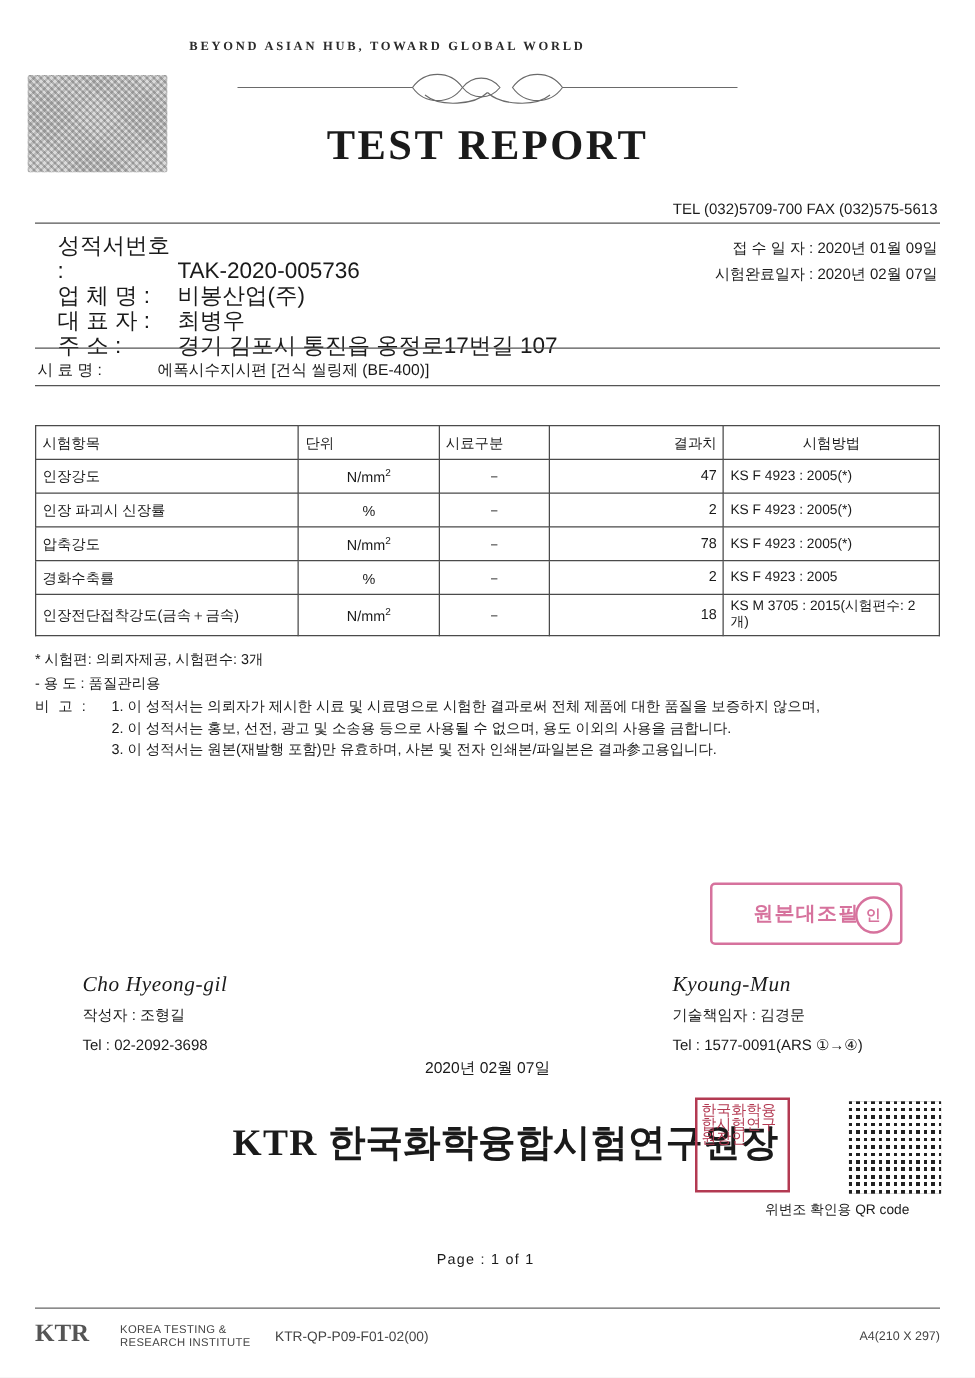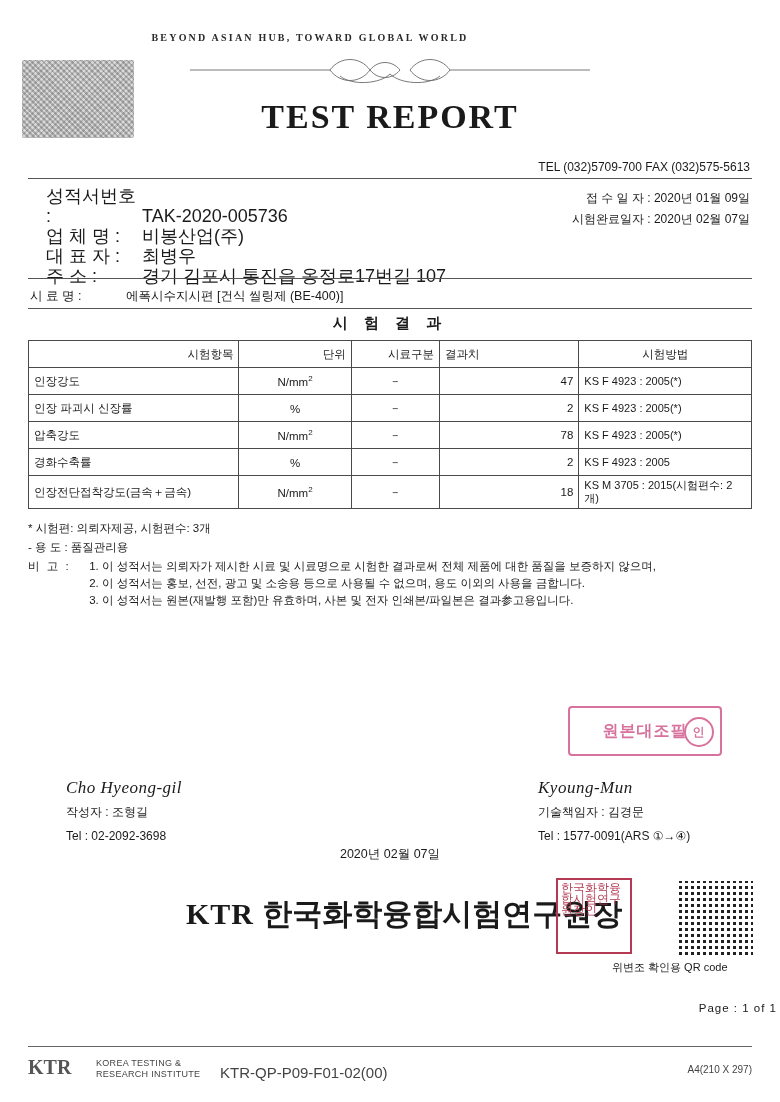--- a/index.html
+++ b/index.html
@@ -127,21 +127,21 @@
     width: 724px;
     border-collapse: collapse;
     font-size: 11.5px;
   }
   table.res th, table.res td {
     border: 1px solid #4a4a4a;
     padding: 3px 5px;
     height: 20px;
   }
   table.res th {
-    text-align: right;
+    text-align: left;
     font-weight: normal;
     background: #fff;
   }
   .c-item   { width: 218px; }
   .c-unit   { width: 108px; text-align: center; }
   .c-div    { width: 84px;  text-align: center; }
   .c-val    { width: 140px; text-align: right; }
   .c-meth   { width: 174px; }
   td.c-meth { font-size: 11px; line-height: 13px; }
   .sup { font-size: 8px; vertical-align: super; }
@@ -275,21 +275,21 @@
     left: 612px;
     top: 960px;
     font-size: 11px;
   }
 
   .page-no {
     position: absolute;
     left: 0;
     top: 1002px;
     width: 777px;
-    text-align: right;
+    text-align: center;
     font-size: 11.5px;
     letter-spacing: 1px;
   }
 
   
   .footer-rule {
     position: absolute;
     left: 28px;
     top: 1046px;
     width: 724px;
@@ -310,21 +310,21 @@
     top: 1058px;
     font-size: 9px;
     line-height: 11px;
     color: #444;
     letter-spacing: .3px;
   }
   .footer-code {
     position: absolute;
     left: 200px;
     top: 1064px;
-    font-size: 15px;
+    font-size: 11px;
     color: #444;
     padding-left: 20px;
   }
   .footer-size {
     position: absolute;
     right: 28px;
     top: 1064px;
     font-size: 10px;
     color: #444;
   }
@@ -371,29 +371,28 @@
   </div>
 
   <div class="hr-thin" style="top:278px;"></div>
 
   <div class="sample">
     <span class="lbl">시  료  명 :</span><span>에폭시수지시편 [건식 씰링제 (BE-400)]</span>
   </div>
 
   <div class="hr-thin" style="top:308px;"></div>
 
-  <div class="result-head">시 험 결 과</div>
 
   <table class="res">
     <thead>
       <tr>
         <th class="c-item">시험항목</th>
         <th class="c-unit">단위</th>
         <th class="c-div">시료구분</th>
-        <th class="c-val" style="text-align:left">결과치</th>
+        <th class="c-val" style="text-align:right">결과치</th>
         <th class="c-meth" style="text-align:center">시험방법</th>
       </tr>
     </thead>
     <tbody>
       <tr>
         <td class="c-item">인장강도</td>
         <td class="c-unit"><span>N/mm</span><span class="sup">2</span></td>
         <td class="c-div">－</td>
         <td class="c-val">47</td>
         <td class="c-meth">KS F 4923 : 2005(*)</td>

